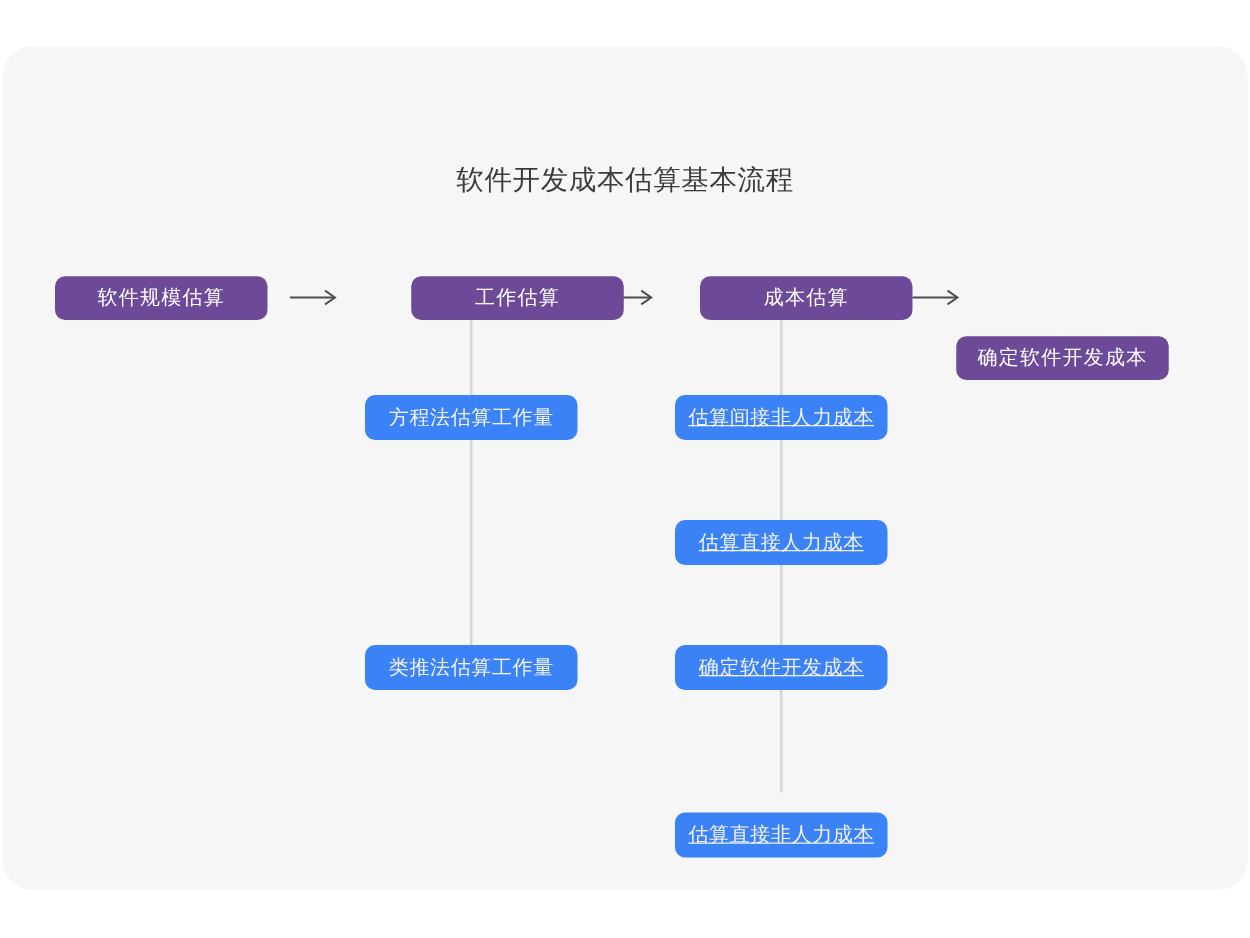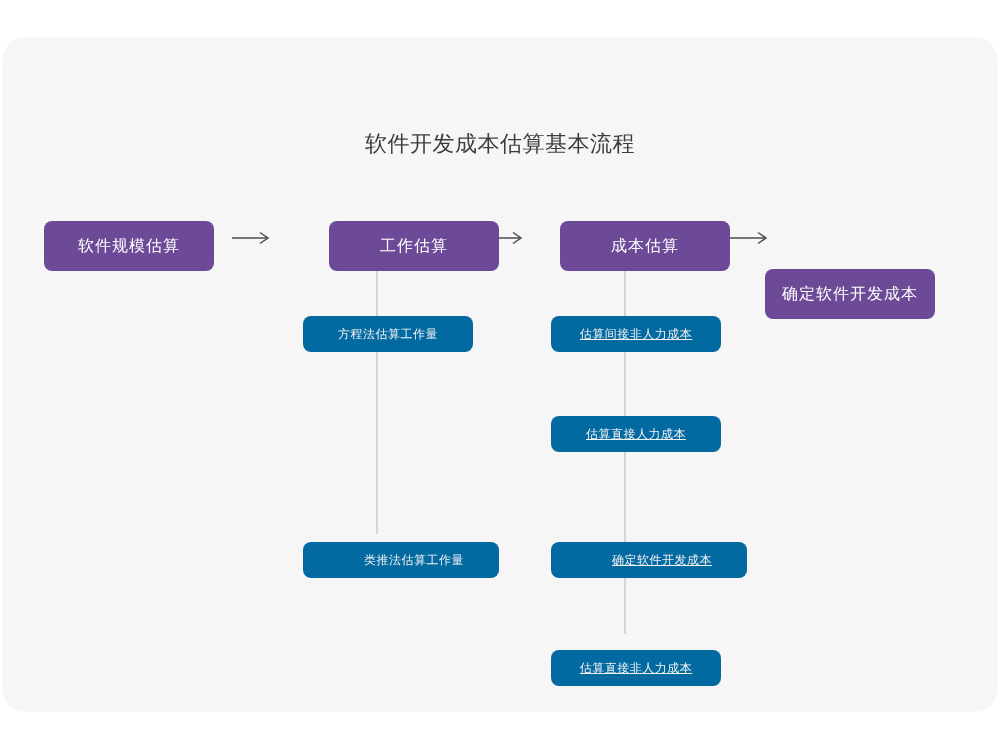--- a/index.html
+++ b/index.html
@@ -42,54 +42,53 @@
     width: 2px;
     background: #d5d5d5;
     top: 219px;
   }
   .vline-work { left: 374px; height: 278px; }
   .vline-cost { left: 622px; height: 378px; }
   .stage {
     position: absolute;
     top: 184px;
     width: 170px;
-    height: 50px;
+    height: 35px;
     background: #6c4a98;
     border-radius: 8px;
     color: #ffffff;
     font-size: 16px;
     display: flex;
     align-items: center;
     justify-content: center;
     letter-spacing: 1px;
     font-family: Liberation Serif, serif;
   }
   .stage-1 { left: 42px; }
   .stage-2 { left: 290px; margin-left: 37px; }
   .stage-3 { left: 538px; margin-left: 20px; }
   .stage-4 { left: 763px; margin-top: 48px; }
   .sub {
     position: absolute;
     width: 170px;
     height: 36px;
-    background: #0369a1;
+    background: #3b82f6;
     border-radius: 8px;
     color: #f2f2f2;
-    font-size: 12px;
+    font-size: 16px;
     display: flex;
     align-items: center;
     justify-content: center;
     letter-spacing: 0.5px;
-    margin-left: 11px;
   }
   .col-work { left: 290px; }
   .col-cost { left: 538px; text-decoration: underline; }
   .row-1 { top: 279px; }
   .row-2 { top: 379px; }
-  .row-3 { top: 505px; padding-left: 26px; }
+  .row-3 { top: 479px; }
   .row-4 { top: 613px; }
   .arrow {
     position: absolute;
     top: 194px;
     width: 40px;
     height: 14px;
   }
   .arrow-1 { left: 229px; }
   .arrow-2 { left: 482px; }
   .arrow-3 { left: 727px; }

